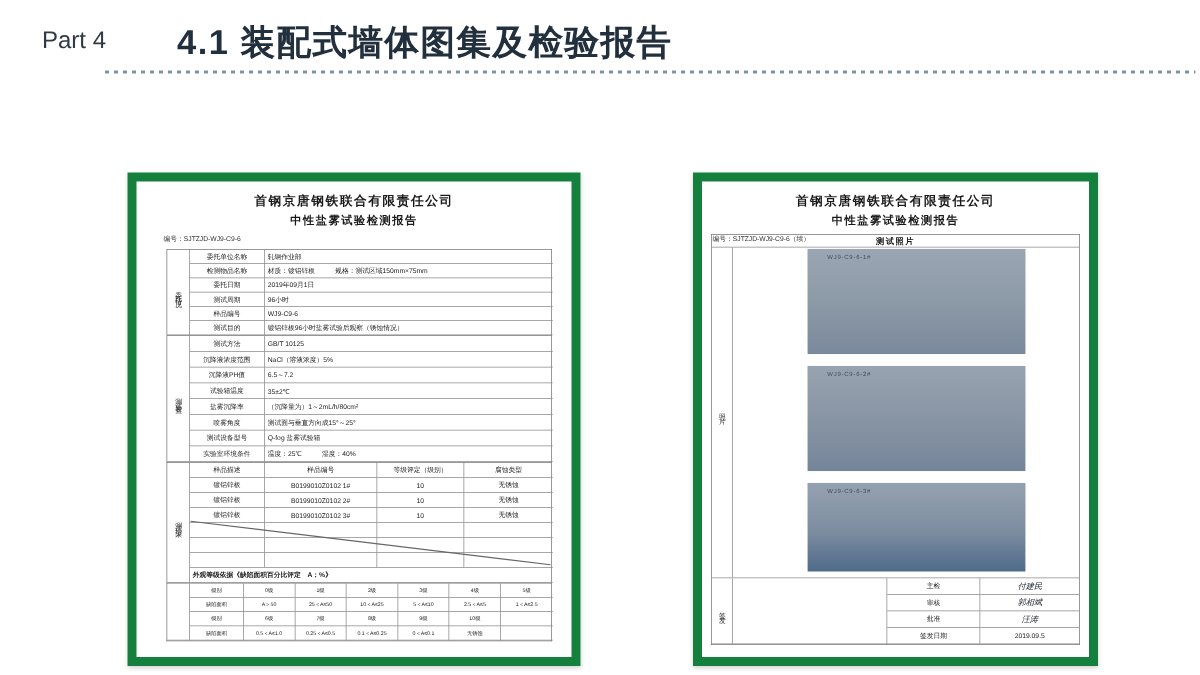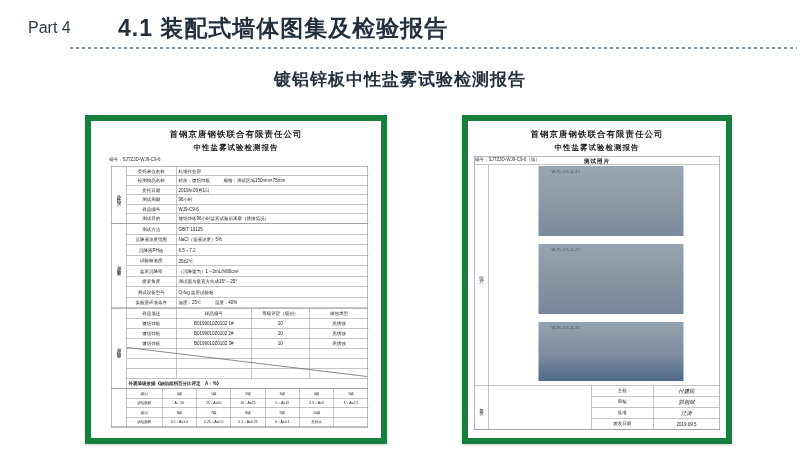--- a/index.html
+++ b/index.html
@@ -57,21 +57,20 @@
   .sname{font-family:"Liberation Serif",serif;font-size:11px;font-style:italic;color:#1d242c;}
 </style>
 </head>
 <body>
 
 <div class="slide">
 
   <div class="part">Part 4</div>
   <div class="stitle">4.1 装配式墙体图集及检验报告</div>
   <div class="dotline"></div>
-  <div class="subtitle">镀铝锌板中性盐雾试验检测报告</div>
 
   <div class="page left">
     <div class="inner">
       <div class="company serif">首钢京唐钢铁联合有限责任公司</div>
       <div class="doctitle serif">中性盐雾试验检测报告</div>
       <div class="docno">编号：SJTZJD-WJ9-C9-6</div>
       <div class="ltable" id="left-table">
 
       <div class="grp" style="grid-template-columns: 30px 100px 384px; grid-auto-rows: 19px;">
             <div class="gcell glabel" style="grid-row: span 6;">委托情况</div>

